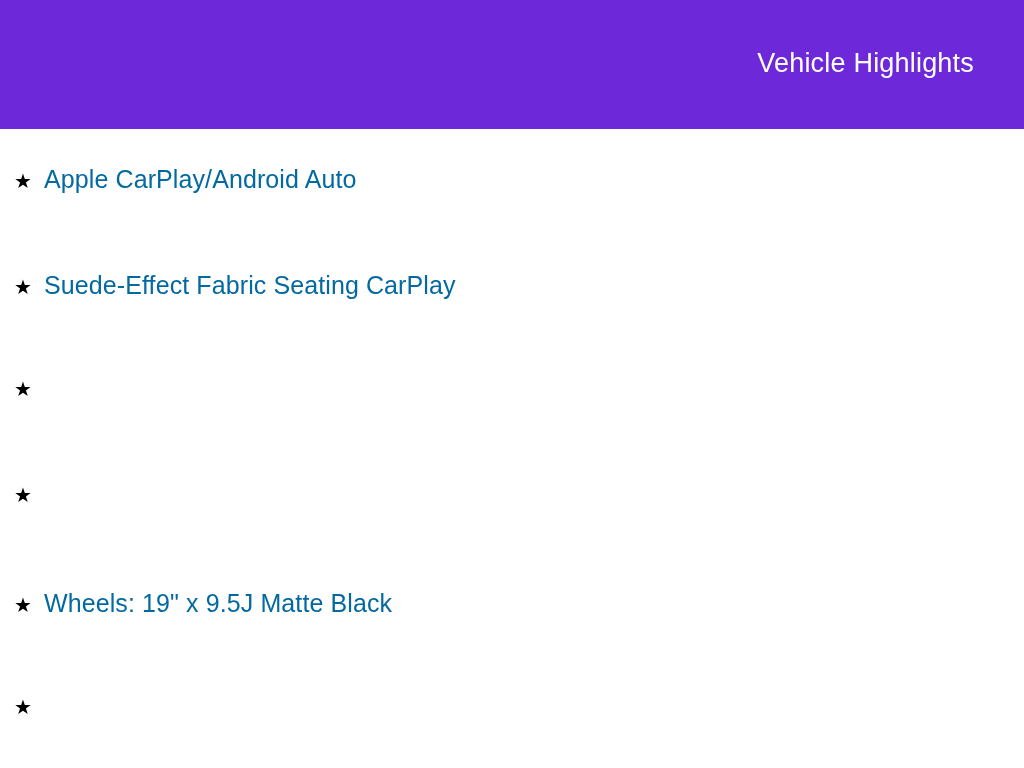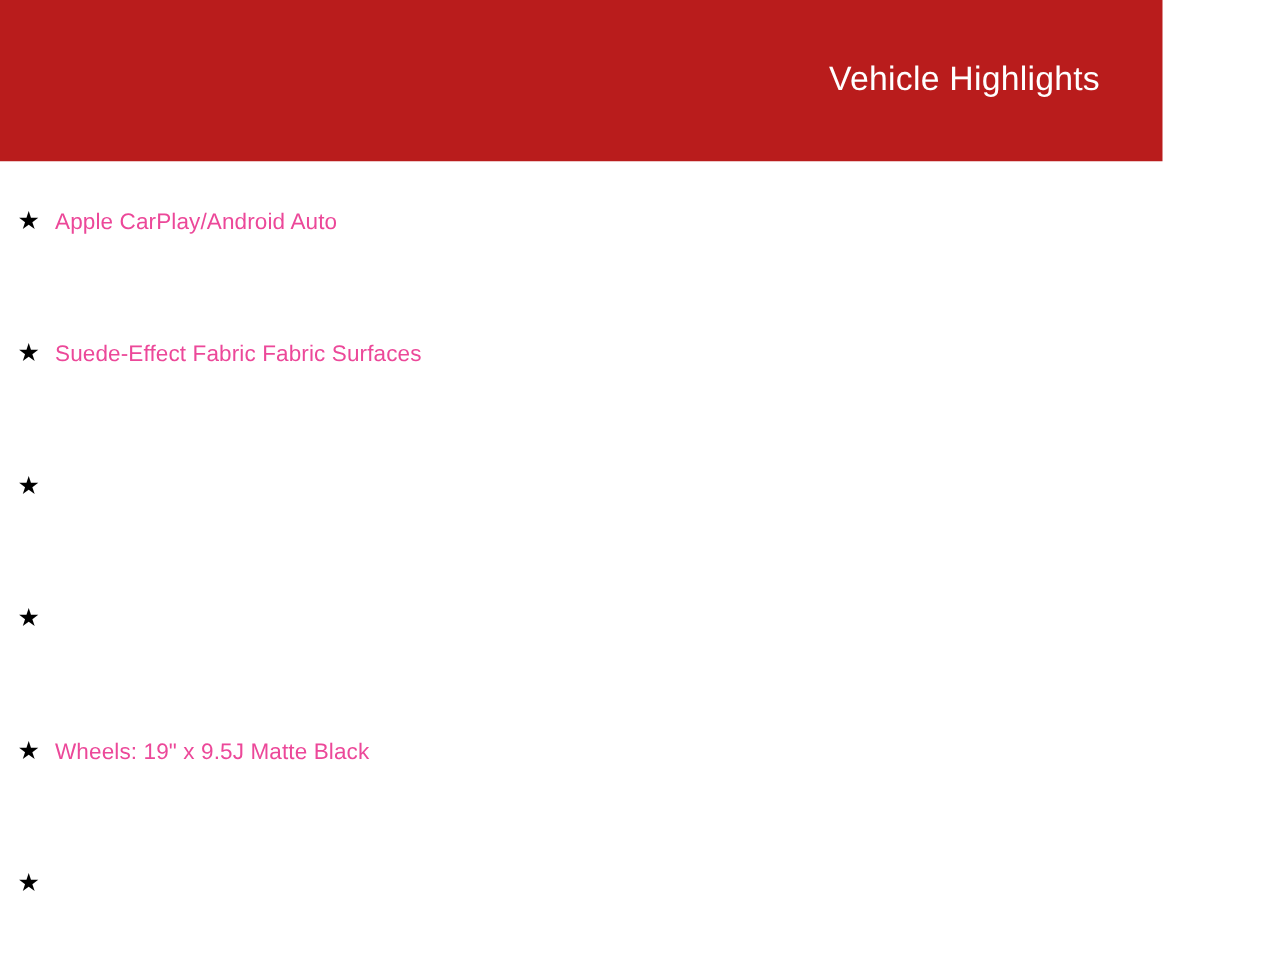--- a/index.html
+++ b/index.html
@@ -16,23 +16,23 @@
   .slide {
     position: relative;
     width: 1024px;
     height: 768px;
     background: #ffffff;
   }
   .header-bar {
     position: absolute;
     top: 0;
     left: 0;
-    width: 930px;
+    width: 1024px;
     height: 129px;
-    background: #b91c1c;
+    background: #6d28d9;
     box-sizing: border-box;
   }
   .header-title {
     position: absolute;
     right: 50px;
     top: 50px;
     color: #ffffff;
     font-size: 27px;
     font-weight: 400;
     letter-spacing: 0.2px;
@@ -59,22 +59,22 @@
   }
   .bullet-star {
     width: 30px;
     flex: 0 0 30px;
     font-size: 20px;
     line-height: 1;
     color: #000000;
     text-align: left;
   }
   .highlight-label {
-    font-size: 18px;
-    color: #ec4899;
+    font-size: 25px;
+    color: #0369a1;
     line-height: 1;
     letter-spacing: 0.1px;
     white-space: nowrap;
   }
 </style>
 </head>
 <body>
 
 <div class="slide">
 
@@ -84,21 +84,21 @@
 
   <ul class="highlights-list">
 
     <li class="highlight-item">
       <span class="bullet-star">★</span>
       <span class="highlight-label">Apple CarPlay/Android Auto</span>
     </li>
 
     <li class="highlight-item">
       <span class="bullet-star">★</span>
-      <span class="highlight-label">Suede-Effect Fabric Fabric Surfaces</span>
+      <span class="highlight-label">Suede-Effect Fabric Seating CarPlay</span>
     </li>
 
     <li class="highlight-item">
       <span class="bullet-star">★</span>
     </li>
 
     <li class="highlight-item">
       <span class="bullet-star">★</span>
     </li>
 

